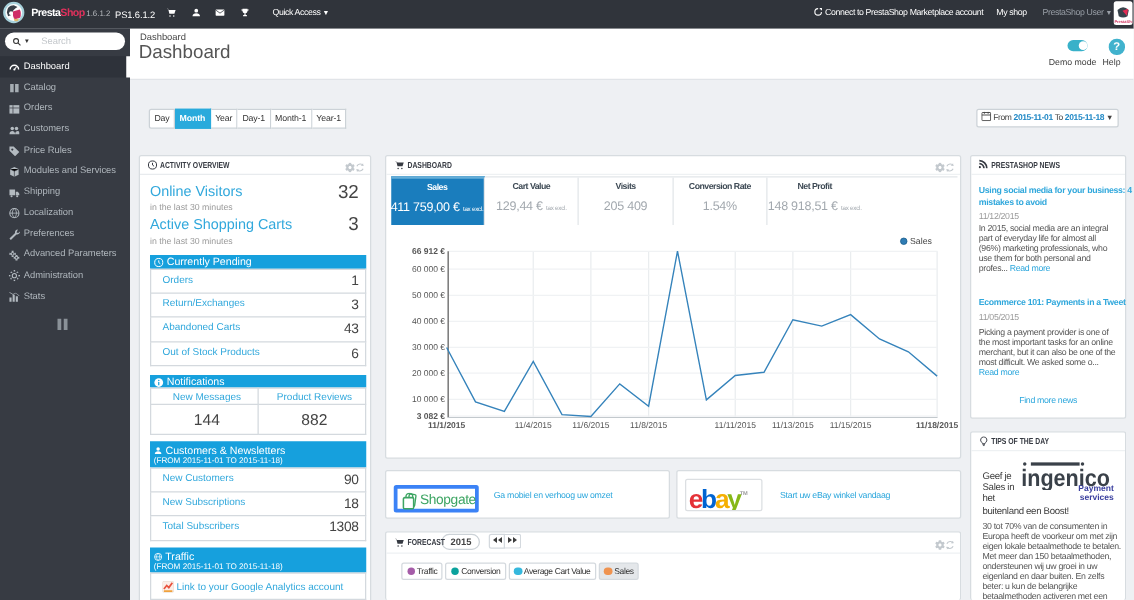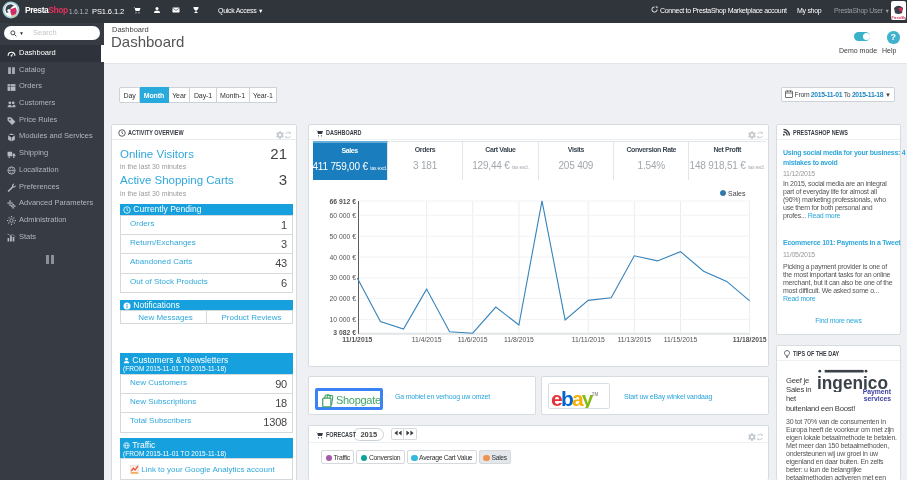--- a/index.html
+++ b/index.html
@@ -199,21 +199,21 @@
         <path d="M8 4.5V8l2.5 2" stroke="#363a42" stroke-width="1.6" fill="none"></path>
       </svg> <span class="htx">ACTIVITY OVERVIEW</span>
     <span class="hicons"><svg width="8" height="8" viewBox="0 0 512 512">
           <path fill="#c3c9ce" d="M487 316l-43-25c4-23 4-47 0-70l43-25c5-3 7-9 5-14-11-36-30-68-55-95-4-4-10-5-15-2l-42 25c-18-16-39-28-61-35V26c0-6-4-11-9-12-37-8-74-8-109 0-6 1-10 6-10 12v49c-22 7-43 19-61 35L88 85c-5-3-11-2-15 2-25 27-44 59-55 95-2 5 1 11 6 14l42 25c-4 23-4 47 0 70l-42 25c-5 3-8 9-6 14 11 36 30 68 55 95 4 4 10 5 15 2l42-25c18 16 39 28 61 35v49c0 6 4 11 10 12 36 8 74 8 109 0 5-1 9-6 9-12v-49c22-7 43-19 61-35l42 25c5 3 11 2 15-2 25-27 44-59 55-95 2-5 0-11-5-14zM256 336c-44 0-80-36-80-80s36-80 80-80 80 36 80 80-36 80-80 80z"></path>
         </svg><svg width="8" height="8" viewBox="0 0 16 16">
           <path fill="none" stroke="#c3c9ce" stroke-width="1.8" d="M13.5 5A6 6 0 0 0 3 6M2.5 11a6 6 0 0 0 10.5-1"></path>
           <path fill="#c3c9ce" d="M13 1v4h-4zM3 15v-4h4z"></path>
         </svg></span>
   </div>
   <div class="abs" style="left:8px;top:23px;font-size:11.5px;color:#31a8dc;">Online Visitors</div>
-  <div class="abs" style="right:9px;top:20px;font-size:15px;color:#444;">21</div>
+  <div class="abs" style="right:9px;top:20px;font-size:15px;color:#444;">32</div>
   <div class="abs" style="left:8px;top:38px;font-size:7px;color:#999;">in the last 30 minutes</div>
   <div class="abs" style="left:8px;top:49px;font-size:11.5px;color:#31a8dc;">Active Shopping Carts</div>
   <div class="abs" style="right:9px;top:46px;font-size:15px;color:#444;">3</div>
   <div class="abs" style="left:8px;top:65px;font-size:7px;color:#999;">in the last 30 minutes</div>
   <div class="bluebar" style="top:79px;height:11px;line-height:11px;"><svg style="vertical-align:-1.5px" width="8" height="8" viewBox="0 0 16 16">
         <circle cx="8" cy="8" r="6.5" fill="none" stroke="#fff" stroke-width="1.6"></circle>
         <path d="M8 4.5V8l2.5 2" stroke="#fff" stroke-width="1.6" fill="none"></path>
       </svg> Currently Pending</div>
   <table class="dtab" style="top:90px;">
       <tbody>
@@ -234,20 +234,24 @@
   <div class="bluebar" style="top:175px;height:10px;line-height:10px;"><svg style="vertical-align:-1.5px" width="8" height="8" viewBox="0 0 16 16">
         <circle cx="8" cy="8" r="7" fill="#fff"></circle>
         <path d="M8 3.6a1.2 1.2 0 0 1 0 2.4 1.2 1.2 0 0 1 0-2.4zM7 7h2v5.5H7z" fill="#16a0dd"></path>
       </svg> Notifications</div>
   <table class="dtab" style="top:185px;">
       <tbody>
     <tr>
           <td style="text-align:center;width:50%;height:13px;color:#31a8dc;">New Messages</td>
           <td style="text-align:center;height:13px;">Product Reviews</td>
         </tr>
+    <tr>
+          <td style="text-align:center;color:#444;font-size:12.5px;height:24px;border-top:none;">144</td>
+          <td style="text-align:center;color:#444;font-size:12.5px;height:24px;border-top:none;">882</td>
+        </tr>
   </tbody>
     </table>
   <div class="bluebar" style="top:228px;height:21px;padding-top:2px;"><svg style="vertical-align:-1px" width="7" height="7" viewBox="0 0 16 16">
         <circle cx="8" cy="5" r="3.2" fill="#fff"></circle>
         <path fill="#fff" d="M2 14c0-3.5 2.5-5 6-5s6 1.5 6 5z"></path>
       </svg> Customers &amp; Newsletters<span class="sub">(FROM 2015-11-01 TO 2015-11-18)</span></div>
   <table class="dtab" style="top:249px;">
       <tbody>
     <tr>
           <td>New Customers<span class="rv">90</span></td>
@@ -285,24 +289,20 @@
           <path fill="#c3c9ce" d="M487 316l-43-25c4-23 4-47 0-70l43-25c5-3 7-9 5-14-11-36-30-68-55-95-4-4-10-5-15-2l-42 25c-18-16-39-28-61-35V26c0-6-4-11-9-12-37-8-74-8-109 0-6 1-10 6-10 12v49c-22 7-43 19-61 35L88 85c-5-3-11-2-15 2-25 27-44 59-55 95-2 5 1 11 6 14l42 25c-4 23-4 47 0 70l-42 25c-5 3-8 9-6 14 11 36 30 68 55 95 4 4 10 5 15 2l42-25c18 16 39 28 61 35v49c0 6 4 11 10 12 36 8 74 8 109 0 5-1 9-6 9-12v-49c22-7 43-19 61-35l42 25c5 3 11 2 15-2 25-27 44-59 55-95 2-5 0-11-5-14zM256 336c-44 0-80-36-80-80s36-80 80-80 80 35.9 80 80-36 80-80 80z"></path>
         </svg><svg width="8" height="8" viewBox="0 0 16 16">
           <path fill="none" stroke="#c3c9ce" stroke-width="1.8" d="M13.5 5A6 6 0 0 0 3 6M2.5 11a6 6 0 0 0 10.5-1"></path>
           <path fill="#c3c9ce" d="M13 1v4h-4zM3 15v-4h4z"></path>
         </svg></span>
   </div>
   <div id="kpirow" style="position:absolute;left:3.5px;top:16px;width:453px;height:38px;display:flex;border-top:1px solid #e2e6e9;">
     <div class="kpi on">
         <div class="kl">Sales</div>
         <div class="kv">411 759,00 € <span>tax excl.</span></div>
-      </div>
-    <div class="kpi">
-        <div class="kl">Orders</div>
-        <div class="kv">3 181</div>
       </div>
     <div class="kpi">
         <div class="kl">Cart Value</div>
         <div class="kv">129,44 € <span>tax excl.</span></div>
       </div>
     <div class="kpi">
         <div class="kl">Visits</div>
         <div class="kv">205 409</div>
       </div>
     <div class="kpi">

